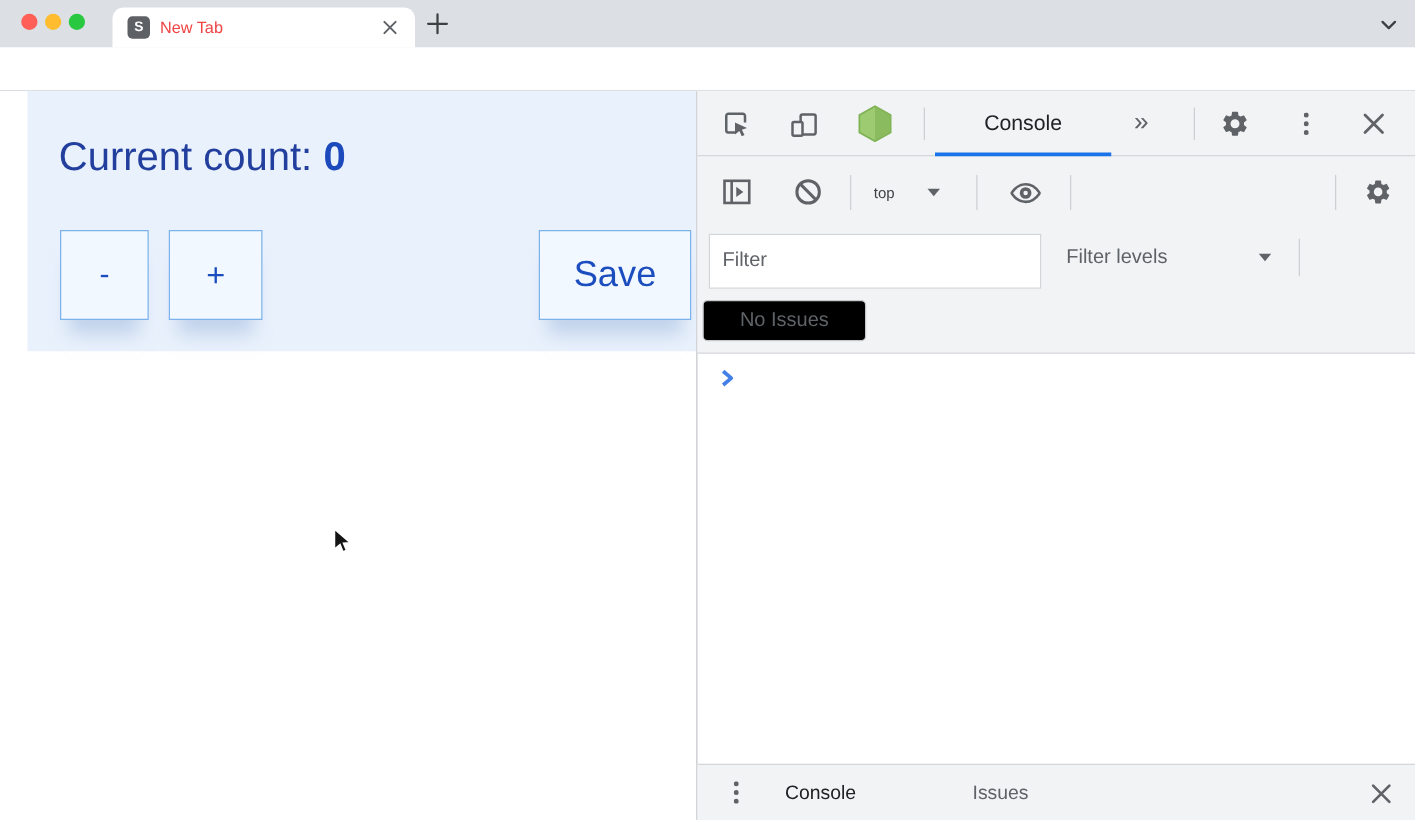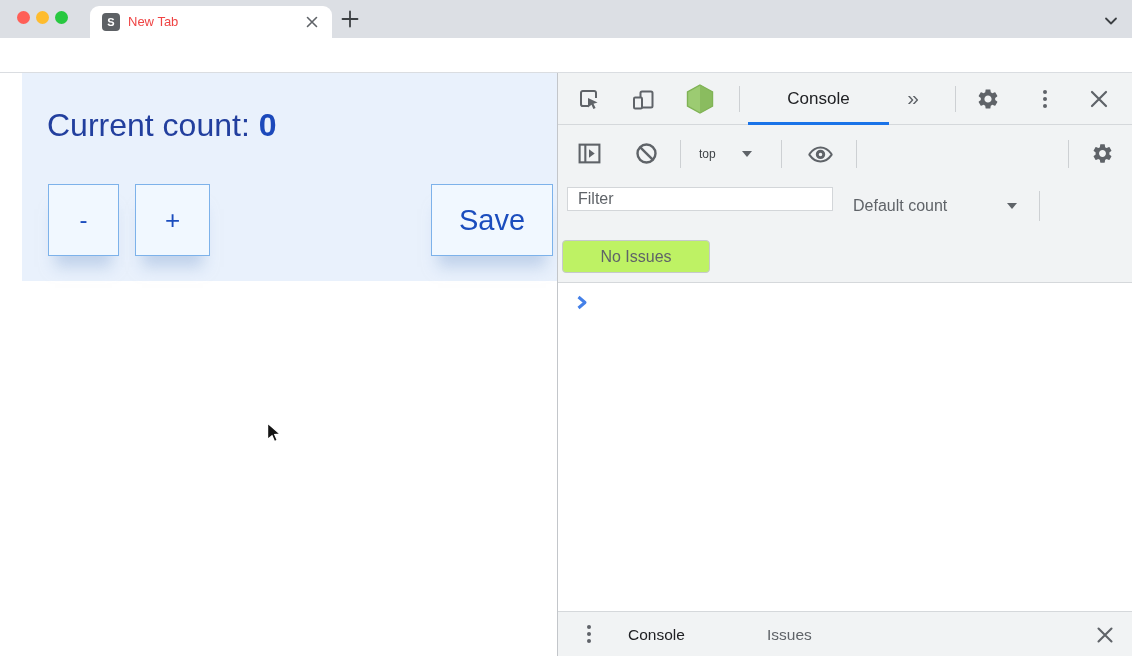--- a/index.html
+++ b/index.html
@@ -56,32 +56,32 @@
   .dt-row1 { left:0; top:0; width:574px; height:52px; border-bottom:1px solid #d5d8db; }
   .vdiv { width:1px; background:#cdd0d3; }
   .panel-tab { left:190px; top:0; width:141px; height:52px; text-align:center; line-height:51px;
                font-size:17px; color:#202124; cursor:pointer; }
   .panel-tab::after { content:""; position:absolute; left:0; bottom:0; width:100%; height:3px; background:#1a73e8; }
   .more-tabs { left:337px; top:0; width:36px; text-align:center; line-height:49px; font-size:21px; color:#5f6368; cursor:pointer; }
   .dt-row2 { left:0; top:52px; width:574px; height:58px; }
   .top-label { left:141px; top:0; height:58px; line-height:58px; font-size:12px; color:#3f4347; cursor:pointer; }
   .caret { width:0; height:0; border-left:5px solid transparent; border-right:5px solid transparent;
            border-top:6px solid #5f6368; }
-  .filter-input { left:9px; top:114px; width:266px; height:24px; border:1px solid #d3d6d9; background:#fff;
+  .filter-input { left:9px; top:114px; width:266px; height:44px; border:1px solid #d3d6d9; background:#fff;
                   padding:0 10px; font-family:"Liberation Sans",sans-serif; font-size:16px; color:#202124; outline:none; }
   .filter-input::placeholder { color:#5f6368; }
   .levels-label { left:295px; top:114px; height:38px; line-height:38px; font-size:16px; color:#5f6368; cursor:pointer; }
-  .no-issues { left:4px; top:167px; width:148px; height:33px; border:1px solid #c6c9cc; border-radius:4px;
-               background:#bef264; font-size:16px; color:#5f6368; display:flex; align-items:center;
+  .no-issues { left:4px; top:167px; width:131px; height:33px; border:1px solid #c6c9cc; border-radius:4px;
+               background:#000000; font-size:16px; color:#5f6368; display:flex; align-items:center;
                justify-content:center; cursor:pointer; font-family:inherit; }
   .prompt-chevron { left:18px; top:222px; width:13px; height:15px; }
   .dt-drawer { left:0; top:538px; width:574px; height:45px; background:#f1f3f4; border-top:1px solid #d5d8db; }
   .drawer-tab { top:0; height:45px; line-height:45px; font-size:15.5px; cursor:pointer; }
   .drawer-console { left:70px; color:#202124; }
-  .drawer-issues { left:209px; color:#5f6368; }
+  .drawer-issues { left:220px; color:#5f6368; }
 </style>
 </head>
 <body>
 
 <div class="abs tabstrip">
   <div class="abs tlight tl-red"></div>
   <div class="abs tlight tl-yellow"></div>
   <div class="abs tlight tl-green"></div>
 
   <div class="abs tab">
@@ -273,21 +273,21 @@
       <div class="abs vdiv" style="left:510px;top:15px;height:28px"></div>
       <span class="abs" style="left:533px;top:17px">
         <svg width="23" height="23" viewBox="0 0 24 24" fill="#5f6368">
             <path d="M19.14 12.94c.04-.3.06-.61.06-.94 0-.32-.02-.64-.07-.94l2.03-1.58c.18-.14.23-.41.12-.61l-1.92-3.32c-.12-.22-.37-.29-.59-.22l-2.39.96c-.5-.38-1.03-.7-1.62-.94l-.36-2.54c-.04-.24-.24-.41-.48-.41h-3.84c-.24 0-.43.17-.47.41l-.36 2.54c-.59.24-1.13.57-1.62.94l-2.39-.96c-.22-.08-.47 0-.59.22L2.74 8.87c-.12.21-.08.47.12.61l2.03 1.58c-.05.3-.09.63-.09.94s.02.64.07.94l-2.03 1.58c-.18.14-.23.41-.12.61l1.92 3.32c.12.22.37.29.59.22l2.39-.96c.5.38 1.03.7 1.62.94l.36 2.54c.05.24.24.41.48.41h3.84c.24 0 .44-.17.47-.41l.36-2.54c.59-.24 1.13-.56 1.62-.94l2.39.96c.22.08.47 0 .59-.22l1.92-3.32c.12-.22.07-.47-.12-.61l-2.01-1.58zM12 15.6c-1.98 0-3.6-1.62-3.6-3.6s1.62-3.6 3.6-3.6 3.6 1.62 3.6 3.6-1.62 3.6-3.6 3.6z"></path>
           </svg>
       </span>
     </div>
 
     <input class="abs filter-input" placeholder="Filter" style="">
     <div class="abs levels-label">
-      <span>Default count</span>
+      <span>Filter levels</span>
     </div>
     <span class="abs caret" style="left:449px;top:130px"></span>
     <div class="abs vdiv" style="left:481px;top:118px;height:30px"></div>
 
     <button class="abs no-issues">No Issues</button>
   </div>
 
   <span class="abs prompt-chevron">
     <svg width="13" height="15" viewBox="0 0 13 15">
         <path d="M2.5 2l6.5 5.5L2.5 13" fill="none" stroke="#4480e8" stroke-width="3" stroke-linejoin="round"></path>

